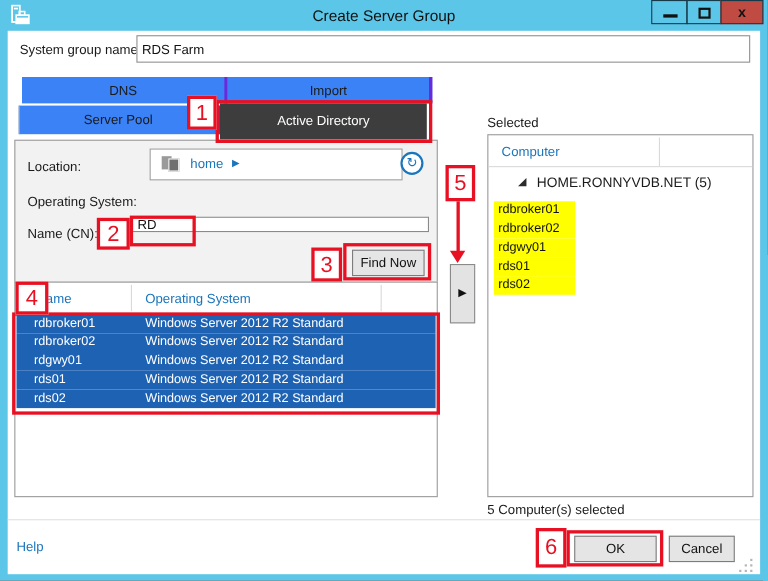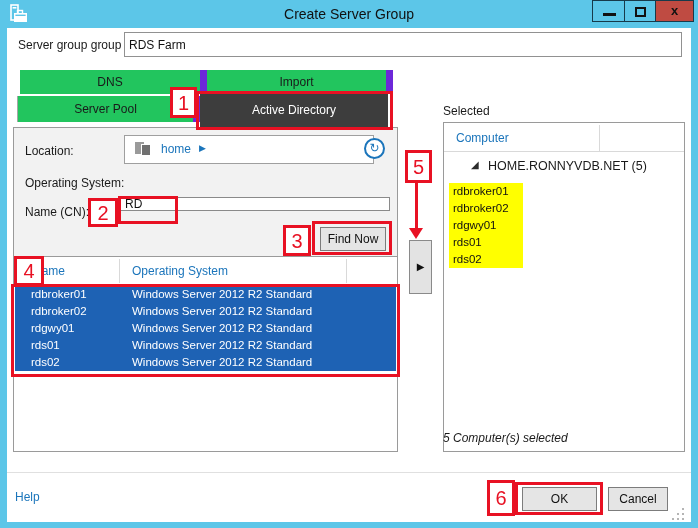--- a/index.html
+++ b/index.html
@@ -25,30 +25,30 @@
 
   
   #content { left:7px; top:28px; width:684px; height:494px; background:#fff; }
 
   .lbl { font-size:12px; color:#1a1a1a; white-space:nowrap; }
   .blue { color:#1B75BB; }
   input.txt { border:1px solid #919191; background:#fff; font-family:"Liberation Sans",sans-serif;
               font-size:12px; padding:0 4px; color:#111; }
 
   
-  .tab { height:24px; line-height:24px; text-align:center; font-size:12px; background:#22c55e;
-         border-right:7px solid #6d28d9; }
+  .tab { height:24px; line-height:24px; text-align:center; font-size:12px; background:#3b82f6;
+         border-right:3px solid #6d28d9; }
   #tab-active-directory { background:#3D3D3D; color:#fff; line-height:33px; border:none; }
   #tab-server-pool { border-left:1px solid #a6a6a6; }
 
   
   #search-panel { left:13px; top:127px; width:385px; height:130px;
                   background:#F2F2F2; border:1px solid #9a9a9a; }
   .field { background:#fff; border:1px solid #9f9f9f; }
-  #loc-field { left:124px; top:135px; width:250px; height:29px; }
+  #loc-field { left:136px; top:135px; width:230px; height:29px; }
   #os-combo  { left:120px; top:169px; width:270px; height:24px; border-color:#8a8a8a; }
   #name-field{ left:120px; top:197px; width:270px; height:26px; border:none; }
   #name-input{ position:absolute; left:0; top:0; width:270px; height:14px; }
   .combo-arrow-zone { position:absolute; right:0; top:0; width:19px; height:100%;
                       border-left:1px solid #c0c0c0; text-align:center; }
   .combo-arrow { font-size:8px; color:#333; line-height:22px; }
 
   
   .pc-ic { position:absolute; width:18px; height:15px; }
   .pc-ic .b1 { position:absolute; left:0; top:0; width:9px; height:12px; background:#9a9a9a; }
@@ -118,21 +118,21 @@
     <div class="abs winbtn" id="btn-max">
       <span id="max-glyph"></span>
     </div>
     <div class="abs winbtn" id="btn-close">
       <span>x</span>
     </div>
   </div>
 
   <div class="abs" id="content"></div>
 
-  <div class="abs lbl" style="left:18px;top:38px;">Server group group</div>
+  <div class="abs lbl" style="left:18px;top:38px;">System group name</div>
   <input class="abs txt" style="left: 124px; top: 32px; width: 558px; height: 25px;" value="RDS Farm">
 
   <div class="abs tab" style="left:20px;top:70px;width:187px;">DNS</div>
   <div class="abs tab" style="left:207px;top:70px;width:186px;">Import</div>
 
   <div class="abs tab" id="tab-server-pool" style="left:17px;top:96px;width:183px;height:26px;line-height:26px;">Server Pool</div>
   <div class="abs tab" id="tab-active-directory" style="left:200px;top:94px;width:188px;height:33px;">Active Directory</div>
 
   <div class="abs" id="search-panel"></div>
 
@@ -203,21 +203,21 @@
     <div class="abs" style="left:44px;top:36px;font-size:12.5px;">HOME.RONNYVDB.NET (5)</div>
 
     <div class="abs" style="left:5px;top:60px;">
       <div class="srow">rdbroker01</div>
       <div class="srow">rdbroker02</div>
       <div class="srow">rdgwy01</div>
       <div class="srow">rds01</div>
       <div class="srow">rds02</div>
     </div>
   </div>
-  <div class="abs lbl" style="left:443px;top:431px;font-style:italic;">5 Computer(s) selected</div>
+  <div class="abs lbl" style="left:443px;top:456px;">5 Computer(s) selected</div>
 
   <div class="abs" id="footer-sep"></div>
   <a class="abs blue" style="left:15px;top:490px;text-decoration:none;" href="#">Help</a>
   <div class="abs btn" style="left:522px;top:487px;width:75px;height:24px;">OK</div>
   <div class="abs btn" style="left:608px;top:487px;width:60px;height:24px;">Cancel</div>
   <div class="abs" id="grip">
     <i style="left:10px;top:10px;"></i>
       <i style="left:10px;top:5px;"></i>
       <i style="left:5px;top:10px;"></i>
     <i style="left:10px;top:0;"></i>

